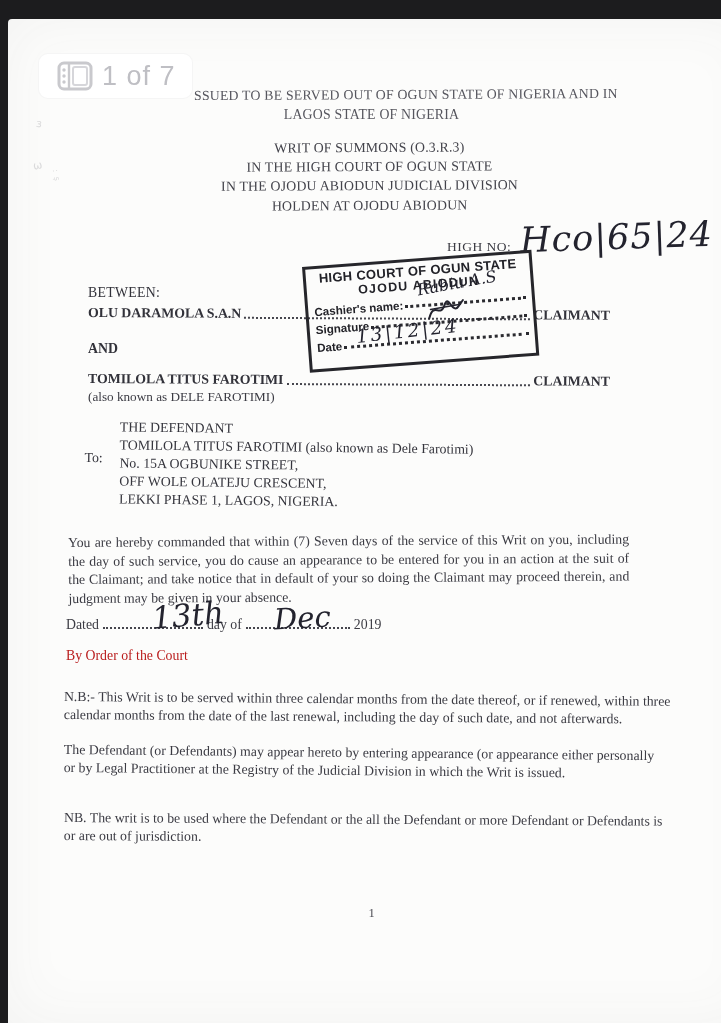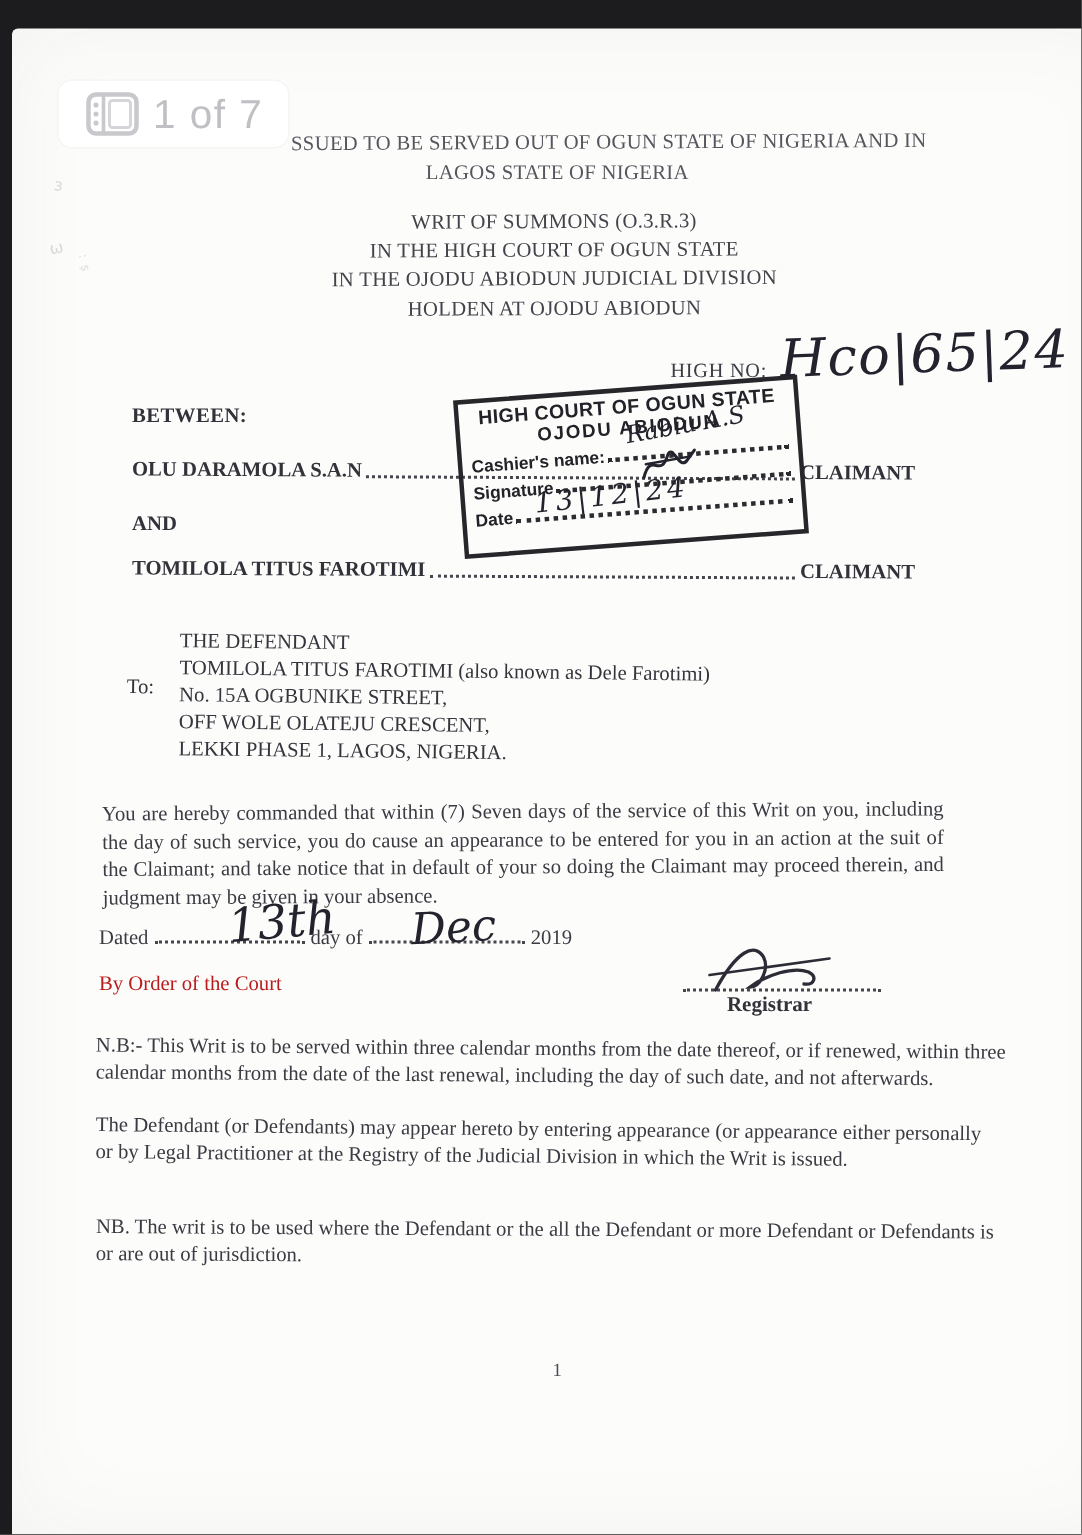--- a/index.html
+++ b/index.html
@@ -27,21 +27,21 @@
          line-height:19.2px;letter-spacing:.2px;transform:translateX(-12px) rotate(-0.3deg);}
 
   .suit-label{position:absolute;left:439px;top:220px;font-size:13.5px;color:#3c3c44;letter-spacing:.5px;}
   .hand{font-family:"DejaVu Serif",serif;font-style:italic;color:#23232e;white-space:nowrap;}
   .suit-hand{position:absolute;left:512px;top:198px;font-size:35px;letter-spacing:1px;transform:rotate(-2deg);}
 
   .parties{position:absolute;left:80px;top:250px;width:522px;height:155px;font-size:13.8px;color:#32323a;}
   .parties .row{position:absolute;left:0;right:0;display:flex;align-items:flex-end;font-weight:bold;
                 transform:rotate(0.3deg);transform-origin:left center;}
   .parties .leader{flex:1;border-bottom:2px dotted #45454d;margin:0 3px 3px 3px;}
-  .between{position:absolute;top:0;font-weight:bold;letter-spacing:.3px;}
+  .between{position:absolute;top:16px;font-weight:normal;letter-spacing:.3px;}
   .and{position:absolute;top:72px;font-weight:bold;}
   .alias{position:absolute;top:120px;font-size:13.2px;color:#3b3b43;}
 
   .stamp{position:absolute;left:214px;top:-2px;width:230px;height:106px;border:3px solid #26262b;
          transform:rotate(-4.3deg);transform-origin:top left;color:#222228;
          font-family:"Liberation Sans","DejaVu Sans",sans-serif;}
   .stamp .t1{margin-top:2px;text-align:center;font-size:13px;font-weight:bold;letter-spacing:.3px;}
   .stamp .t2{text-align:center;font-size:12.5px;font-weight:bold;letter-spacing:1.2px;}
   .stamp .srow{display:flex;align-items:flex-end;margin:5px 4px 0 6px;font-size:11.6px;font-weight:bold;}
   .stamp .sleader{flex:1;border-bottom:3px dotted #2b2b30;margin:0 2px 3px 2px;}
@@ -124,20 +124,21 @@
       </div>
 
       <div class="and">AND</div>
 
       <div class="row" style="top:102px;">
         <span>TOMILOLA TITUS FAROTIMI</span>
         <span class="leader"></span>
         <span>CLAIMANT</span>
       </div>
 
+      <div class="alias">(also known as DELE FAROTIMI)</div>
 
       <div class="stamp">
         <div class="t1">HIGH COURT OF OGUN STATE</div>
         <div class="t2">OJODU ABIODUN</div>
         <div class="srow">
           <span>Cashier's name:</span>
           <span class="sleader"></span>
         </div>
         <div class="srow">
           <span>Signature</span>
@@ -169,28 +170,20 @@
 
     <p class="cmd">You are hereby commanded that within (7) Seven days of the service of this Writ on you, including the day of such service, you do cause an appearance to be entered for you in an action at the suit of the Claimant; and take notice that in default of your so doing the Claimant may proceed therein, and judgment may be given in your absence.</p>
 
     <div class="dated">
       <span>Dated</span><span class="dots" style="width:100px;"></span><span>day of</span><span class="dots" style="width:104px;"></span><span>2019</span>
       <span class="hand hand-day">13th</span>
       <span class="hand hand-month">Dec</span>
     </div>
 
     <div class="order">By Order of the Court</div>
-    <div class="regblock">
-      <svg width="100" height="40" viewBox="0 0 100 40">
-        <path d="M6 34 C 20 8, 32 2, 38 12 C 42 20, 36 32, 29 32 C 40 24, 58 18, 68 22 C 74 25, 72 31, 65 30" fill="none" stroke="#2c2c36" stroke-width="2.2" stroke-linecap="round"></path>
-        <path d="M2 24 L 82 13" fill="none" stroke="#2c2c36" stroke-width="1.8" stroke-linecap="round"></path>
-      </svg>
-      <div class="sigline"></div>
-      <div class="reglabel">Registrar</div>
-    </div>
 
     <p class="note note1">N.B:- This Writ is to be served within three calendar months from the date thereof, or if renewed, within three calendar months from the date of the last renewal, including the day of such date, and not afterwards.</p>
     <p class="note app">The Defendant (or Defendants) may appear hereto by entering appearance (or appearance either personally or by Legal Practitioner at the Registry of the Judicial Division in which the Writ is issued.</p>
     <p class="note note2">NB. The writ is to be used where the Defendant or the all the Defendant or more Defendant or Defendants is or are out of jurisdiction.</p>
 
     <div class="pgnum">1</div>
   </div>
 </div>
 
 </body></html>

